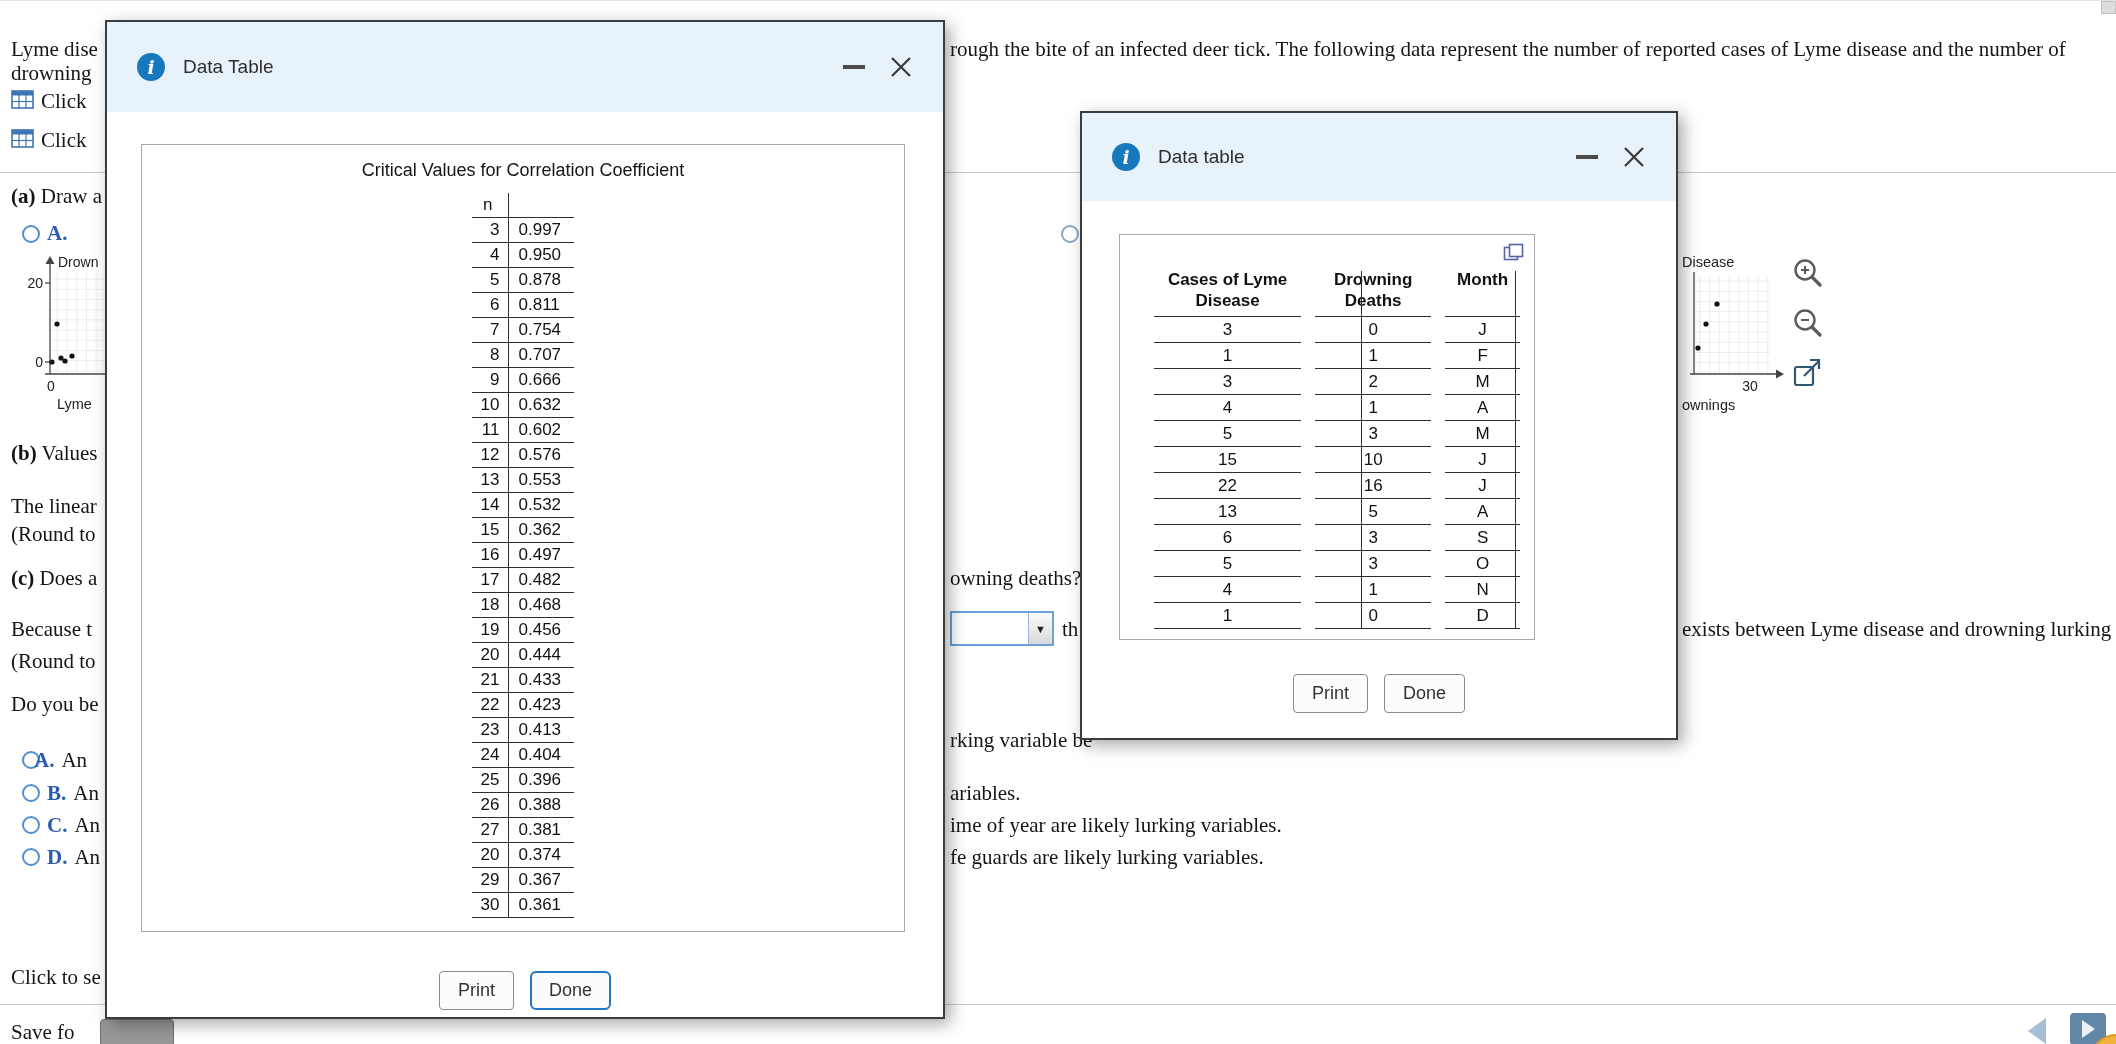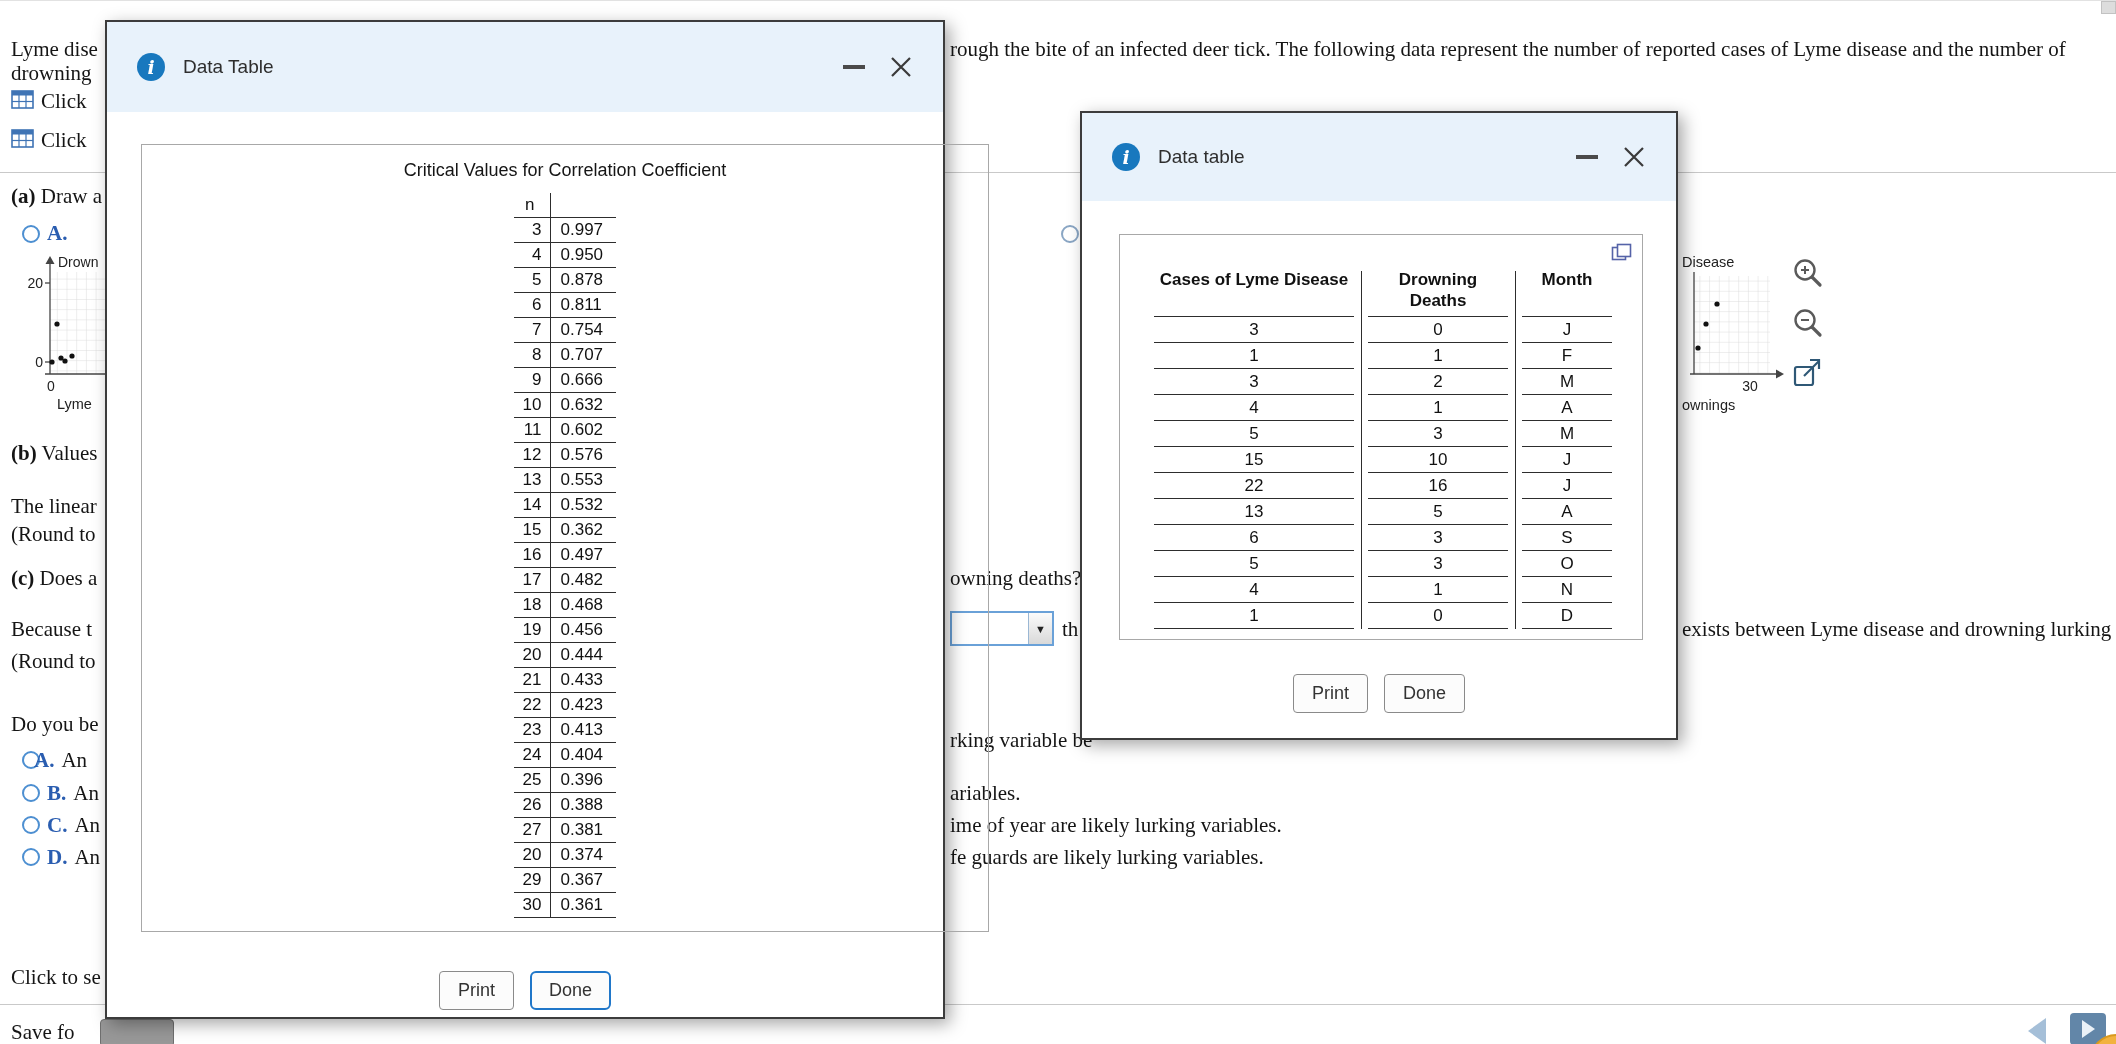--- a/index.html
+++ b/index.html
@@ -19,29 +19,29 @@
   .modal{position:absolute;background:#fff;border:2px solid #3c3c3c;box-shadow:5px 5px 16px rgba(0,0,0,.35);}
   .modal-header{position:relative;display:flex;align-items:center;background:#e8f2fb;padding-left:30px;}
   .info-badge{width:28px;height:28px;border-radius:50%;background:#1878be;color:#fff;display:flex;align-items:center;justify-content:center;font-family:"DejaVu Serif",serif;font-style:italic;font-weight:bold;font-size:19px;flex:0 0 auto;}
   .modal-title{margin-left:18px;font-size:19px;font-weight:normal;color:#2e2e2e;}
   .win-btn{position:absolute;top:50%;transform:translateY(-50%);background:none;border:none;cursor:pointer;display:flex;align-items:center;justify-content:center;padding:4px;}
   .min-bar{display:block;width:22px;height:4px;background:#4a4a4a;}
   .btn-row{position:absolute;left:0;width:100%;display:flex;justify-content:center;gap:16px;}
   .btn{font-family:inherit;font-size:18px;color:#333;background:#fcfcfc;border:1px solid #8a8a8a;border-radius:4px;padding:8px 18px;cursor:pointer;}
   .btn.focused{border:2px solid #2077c9;padding:7px 17px;border-radius:6px;}
 
-  .cv-box{position:absolute;left:34px;top:122px;width:848px;height:788px;border:1px solid #a8a8a8;}
+  .cv-box{position:absolute;left:34px;top:122px;width:764px;height:788px;border:1px solid #a8a8a8;}
   .cv-title{margin-top:14px;text-align:center;font-size:18px;color:#151515;line-height:22px;}
   .cv-table{margin:12px auto 0;border-collapse:collapse;font-size:17px;color:#111;}
   .cv-table th,.cv-table td{font-weight:normal;border-bottom:1px solid #2d2d2d;line-height:24px;padding:0;}
   .cv-table .c1{width:36px;text-align:right;padding-right:8px;border-right:1px solid #2d2d2d;}
   .cv-table thead .c1{text-align:center;padding-right:4px;}
   .cv-table .c2{width:66px;text-align:left;padding-left:10px;}
 
-  .dt-box{position:absolute;left:37px;top:121px;width:524px;height:406px;border:1px solid #a8a8a8;}
+  .dt-box{position:absolute;left:37px;top:121px;width:416px;height:406px;border:1px solid #a8a8a8;}
   .dt-table{position:absolute;left:20px;top:34px;border-collapse:separate;border-spacing:14px 0;font-size:17px;color:#111;table-layout:fixed;}
   .dt-table th{font-weight:bold;border-bottom:1px solid #2d2d2d;vertical-align:top;line-height:21px;padding:0 0 5px;text-align:center;}
   .dt-table td{border-bottom:1px solid #2d2d2d;text-align:center;line-height:25px;height:26px;}
   .d1{width:200px;}
   .d2{width:140px;white-space:pre-line;}
   .d3{width:90px;}
   .vline{position:absolute;top:36px;height:358px;width:1px;background:#2d2d2d;}
 
   .dropdown{position:absolute;width:104px;height:35px;border:2px solid #6aa1d8;background:#fff;display:flex;}
   .dd-field{flex:1;}
@@ -163,21 +163,21 @@
   <div class="dropdown" style="left:950px;top:611px">
     <div class="dd-field"></div>
     <div class="dd-btn">
         <span>▼</span>
       </div>
   </div>
   <span class="bgtext" style="left:1062px;top:618px">th</span>
   <span class="bgtext" style="left:1682px;top:618px">exists between Lyme disease and drowning lurking</span>
   <span class="bgtext" style="left:11px;top:650px">(Round to</span>
 
-  <span class="bgtext" style="left:11px;top:713px">Do you be</span>
+  <span class="bgtext" style="left:11px;top:693px">Do you be</span>
   <span class="bgtext" style="left:950px;top:729px">rking variable be</span>
 
   <span class="radio" style="left:22px;top:751px"></span>
   <span class="bgtext" style="left:34px;top:749px"><b class="letter">A.</b><span class="choice-an">An</span></span>
   <span class="radio" style="left:22px;top:784px"></span>
   <span class="bgtext" style="left:47px;top:782px"><b class="letter">B.</b><span class="choice-an">An</span></span>
   <span class="radio" style="left:22px;top:816px"></span>
   <span class="bgtext" style="left:47px;top:814px"><b class="letter">C.</b><span class="choice-an">An</span></span>
   <span class="radio" style="left:22px;top:848px"></span>
   <span class="bgtext" style="left:47px;top:846px"><b class="letter">D.</b><span class="choice-an">An</span></span>

